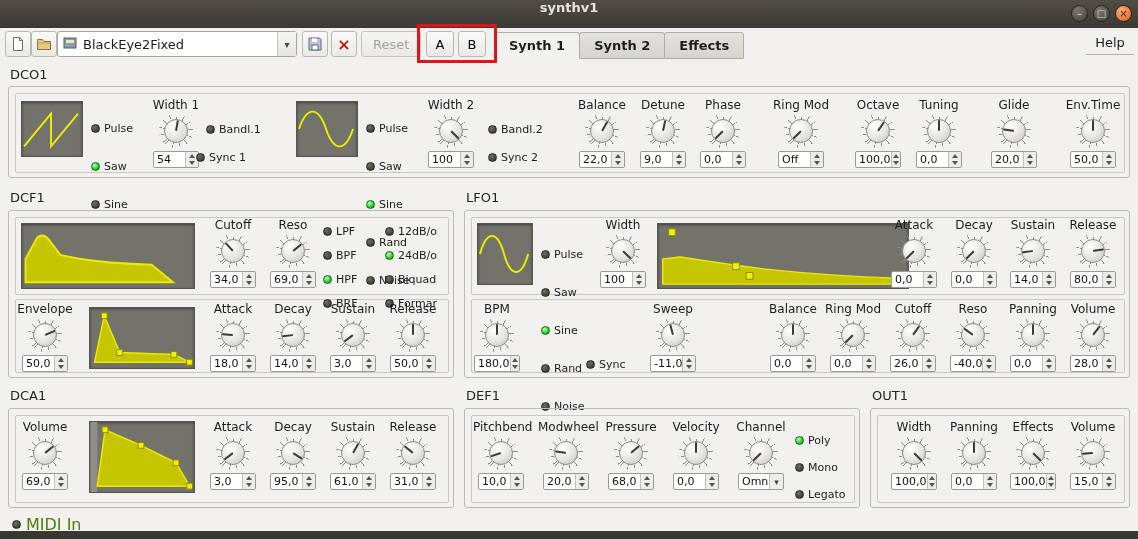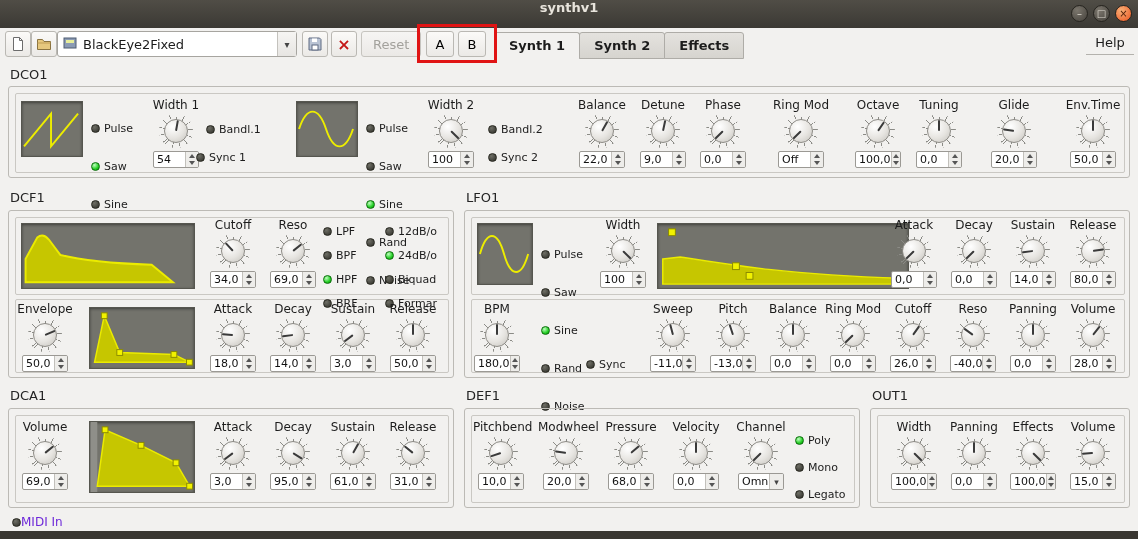--- a/index.html
+++ b/index.html
@@ -68,21 +68,21 @@
   
   .radio-col { position:absolute; }
   .radio { display:flex; align-items:center; gap:4px; font-size:11px; color:#1c1c1c; white-space:nowrap; }
   .rc13 .radio { height:13px;margin-top:25px; }
   .rc24 .radio { height:24px; }
   .rc27 .radio { height:27px; }
   .led { width:9px; height:9px; border-radius:50%; border:1px solid #27271f;
     background:radial-gradient(circle at 35% 30%,#6f6f66,#2d2d27); flex:0 0 auto; }
   .led.on { background:radial-gradient(circle at 35% 30%,#c0ffc0,#23cd23 60%,#0c8c0c); border-color:#0a6e0a; }
 
-  .statusbar { position:absolute; left:12px; top:515px; display:flex; align-items:center; font-size:12px; color:#6d28d9; }
+  .statusbar { position:absolute; left:12px; top:515px; display:flex; align-items:center; gap:5px; font-size:16px; color:#4d7c0f; }
   .deskstrip { position:absolute; left:0; top:531px; width:1138px; height:8px; background:#393731; }
 </style>
 </head>
 <body>
 
 <div class="app">
 
   <div class="titlebar">
     <span class="title">synthv1</span>
     <span class="winbtns">
@@ -587,31 +587,20 @@
       <div class="kl">Sweep</div>
       <div class="knob" style="--a:-15deg"></div>
       <div class="spin">
           <span class="v">-11,0</span>
           <span class="arr">
             <i class="up"></i>
             <i class="dn"></i>
           </span>
         </div>
     </div>
-    <div class="ku" style="left:240px;top:90px">
-      <div class="kl">Pitch</div>
-      <div class="knob" style="--a:-18deg"></div>
-      <div class="spin">
-          <span class="v">-13,0</span>
-          <span class="arr">
-            <i class="up"></i>
-            <i class="dn"></i>
-          </span>
-        </div>
-    </div>
     <div class="ku" style="left:300px;top:90px">
       <div class="kl">Balance</div>
       <div class="knob" style="--a:0deg"></div>
       <div class="spin">
           <span class="v">0,0</span>
           <span class="arr">
             <i class="up"></i>
             <i class="dn"></i>
           </span>
         </div>

